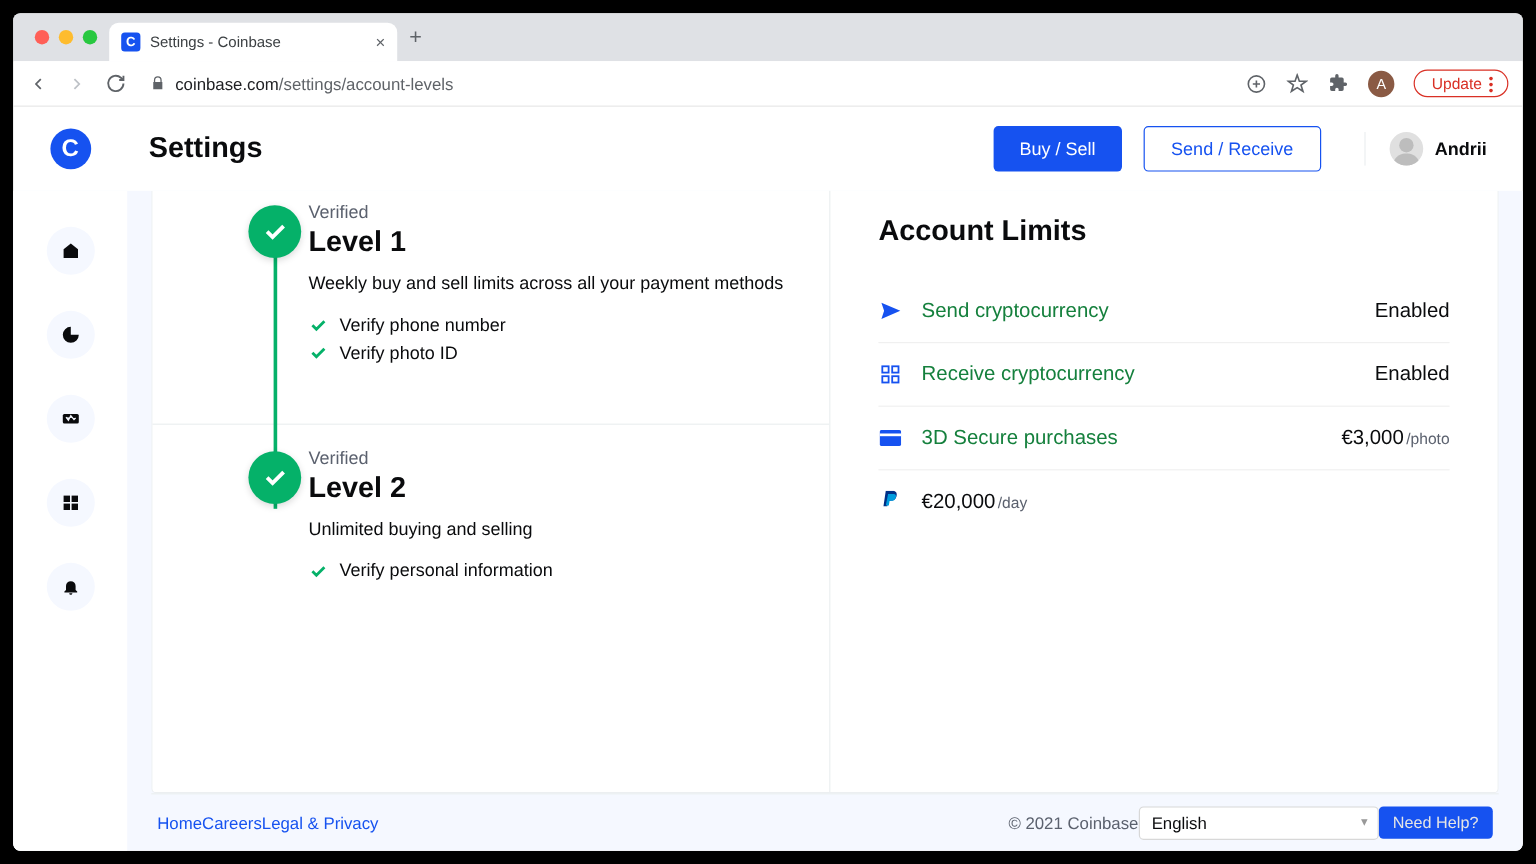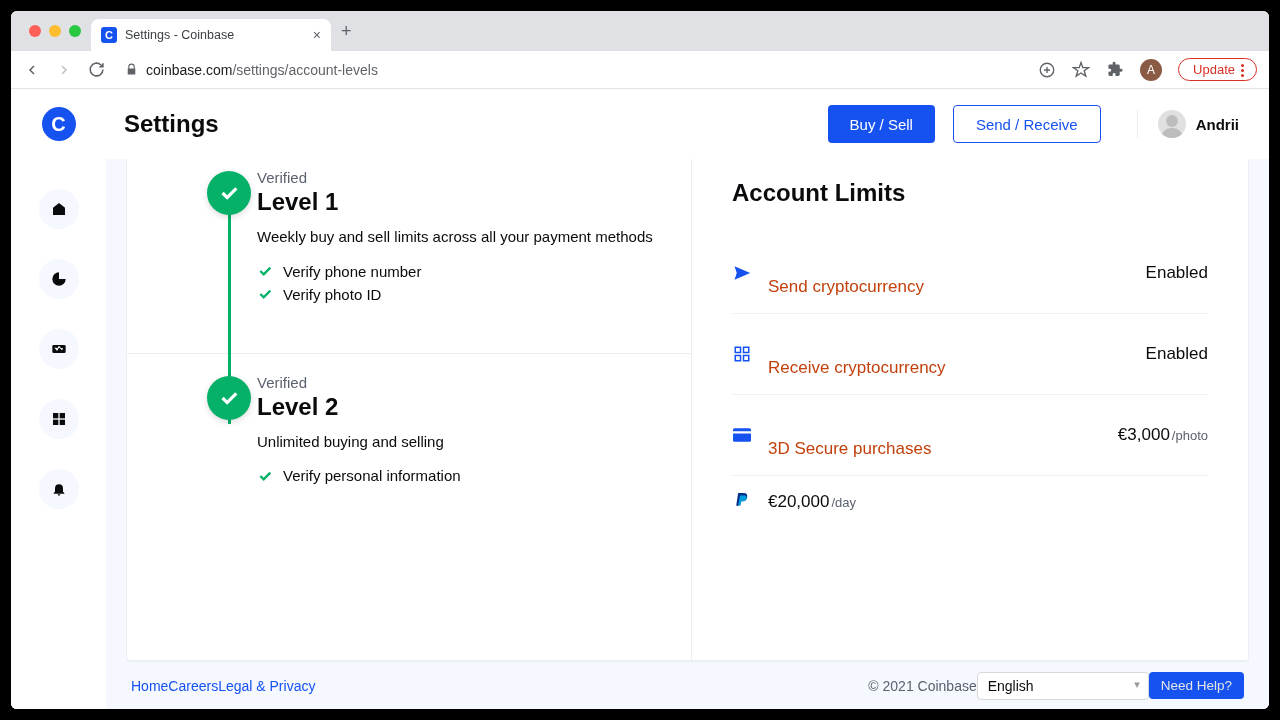--- a/index.html
+++ b/index.html
@@ -57,28 +57,28 @@
 .level-desc { color: #0a0b0d; font-size: 15px; margin-top: 10px; line-height: 1.5; }
 .tasks { margin-top: 14px; }
 .task { display: flex; align-items: center; gap: 10px; font-size: 15px; color: #0a0b0d; margin-bottom: 6px; }
 .task .chk { color: #05b169; }
 .divider { border-bottom: 1px solid #eceff1; margin: 20px 0 20px -70px; width: calc(100% + 100px); }
 
 .limits-title { font-size: 24px; font-weight: 600; color: #0a0b0d; margin-bottom: 26px; }
 .limit-row { display: flex; align-items: center; padding: 16px 0; border-bottom: 1px solid #f0f0f0; gap: 16px; }
 .limit-row:last-child { border-bottom: none; }
 .limit-icn { width: 20px; height: 20px; color: #1652f0; display: flex; align-items: center; justify-content: center; }
-.limit-label { flex: 1; font-size: 17px; color: #c2410c; margin-top: 28px; }
+.limit-label { flex: 1; font-size: 17px; color: #15803d; }
 .limit-val { font-size: 17px; color: #0a0b0d; font-weight: 500; }
 .limit-unit { font-size: 13px; color: #5b616e; margin-left: 2px; }
 
 .footer { height: 48px; display: flex; align-items: center; padding: 0 5px; gap: 0; font-size: 14px; border-top: 1px solid #eceff1; }
 .footer a { color: #1652f0; text-decoration: none; }
 .footer .copy { color: #5b616e; margin-left: auto; }
-.lang-sel { border: 1px solid #d8d8d8; border-radius: 4px; padding: 5px 30px 5px 10px; font-size: 14px; color: #0a0b0d; background: #fff; position: relative; width: 172px; }
+.lang-sel { border: 1px solid #d8d8d8; border-radius: 4px; padding: 5px 30px 5px 10px; font-size: 14px; color: #0a0b0d; background: #fff; position: relative; width: 200px; }
 .lang-sel::after { content: "▾"; position: absolute; right: 8px; top: 5px; color: #999; font-size: 11px; }
 .help-btn { background: #1652f0; color: #e5e5e5; border-radius: 4px; padding: 6px 12px; font-size: 13.5px; font-weight: 500; }
 
 svg { display: block; }
 </style>
 </head>
 <body>
 
 <div class="frame">
 

